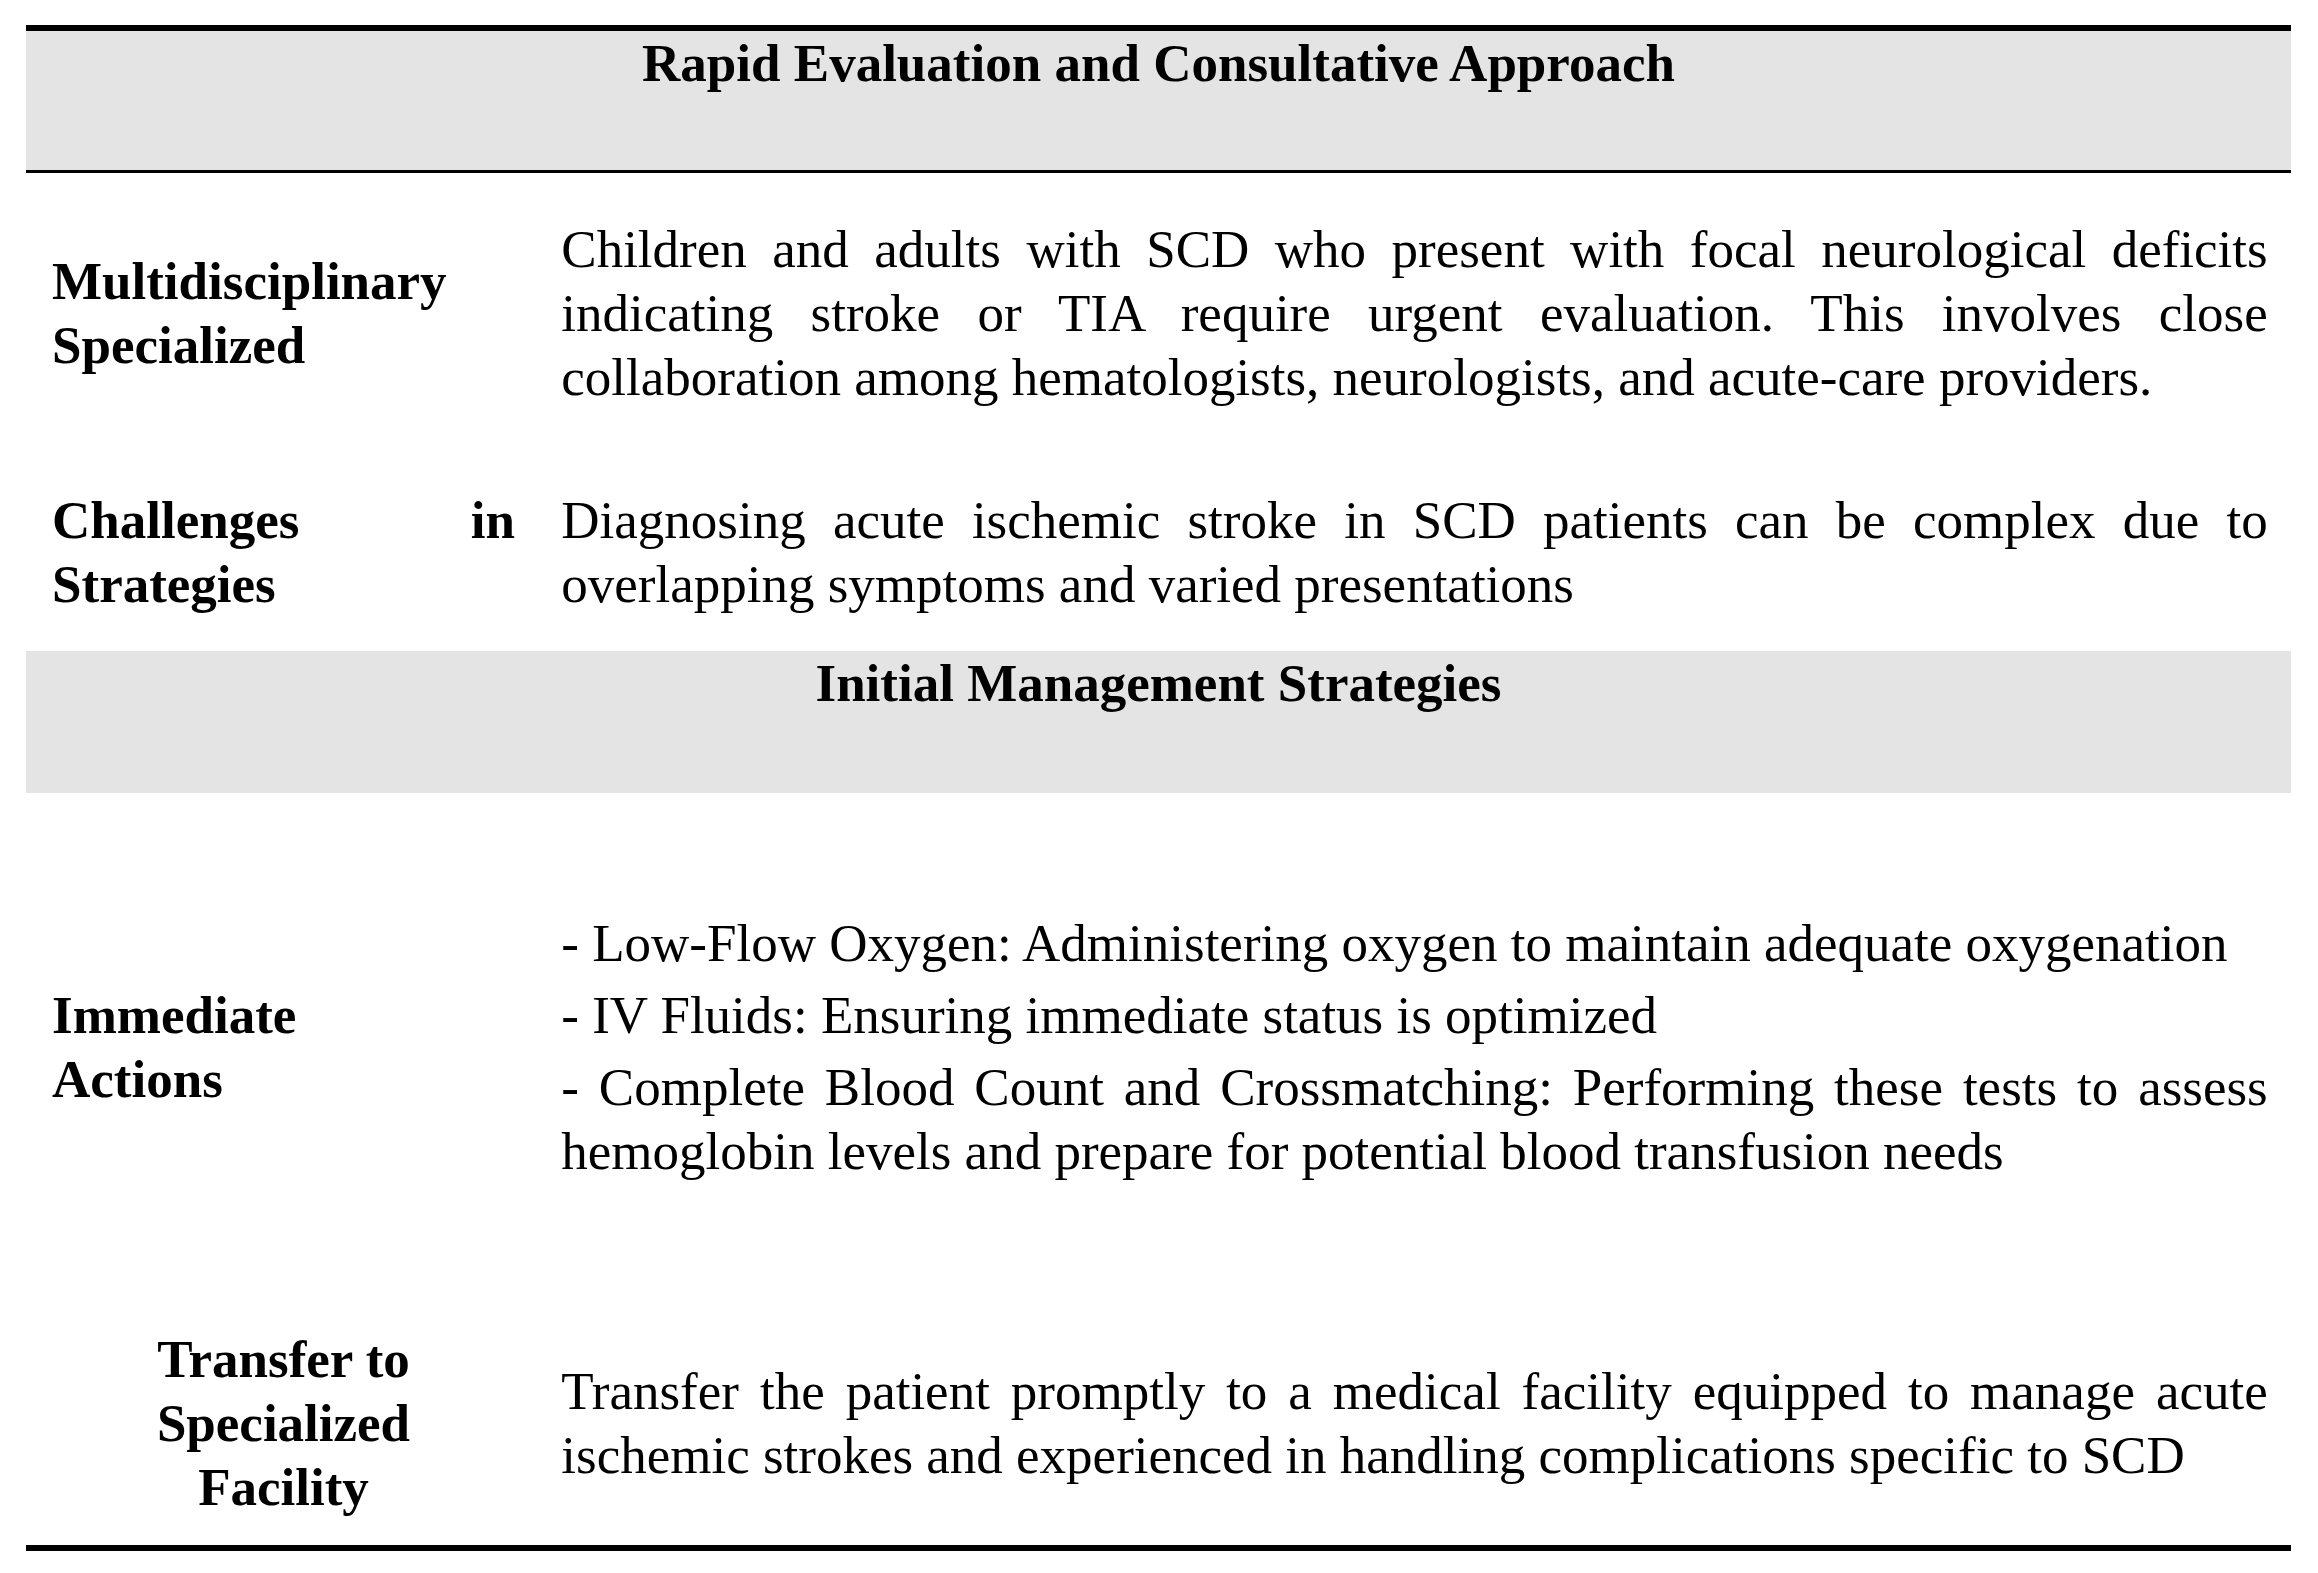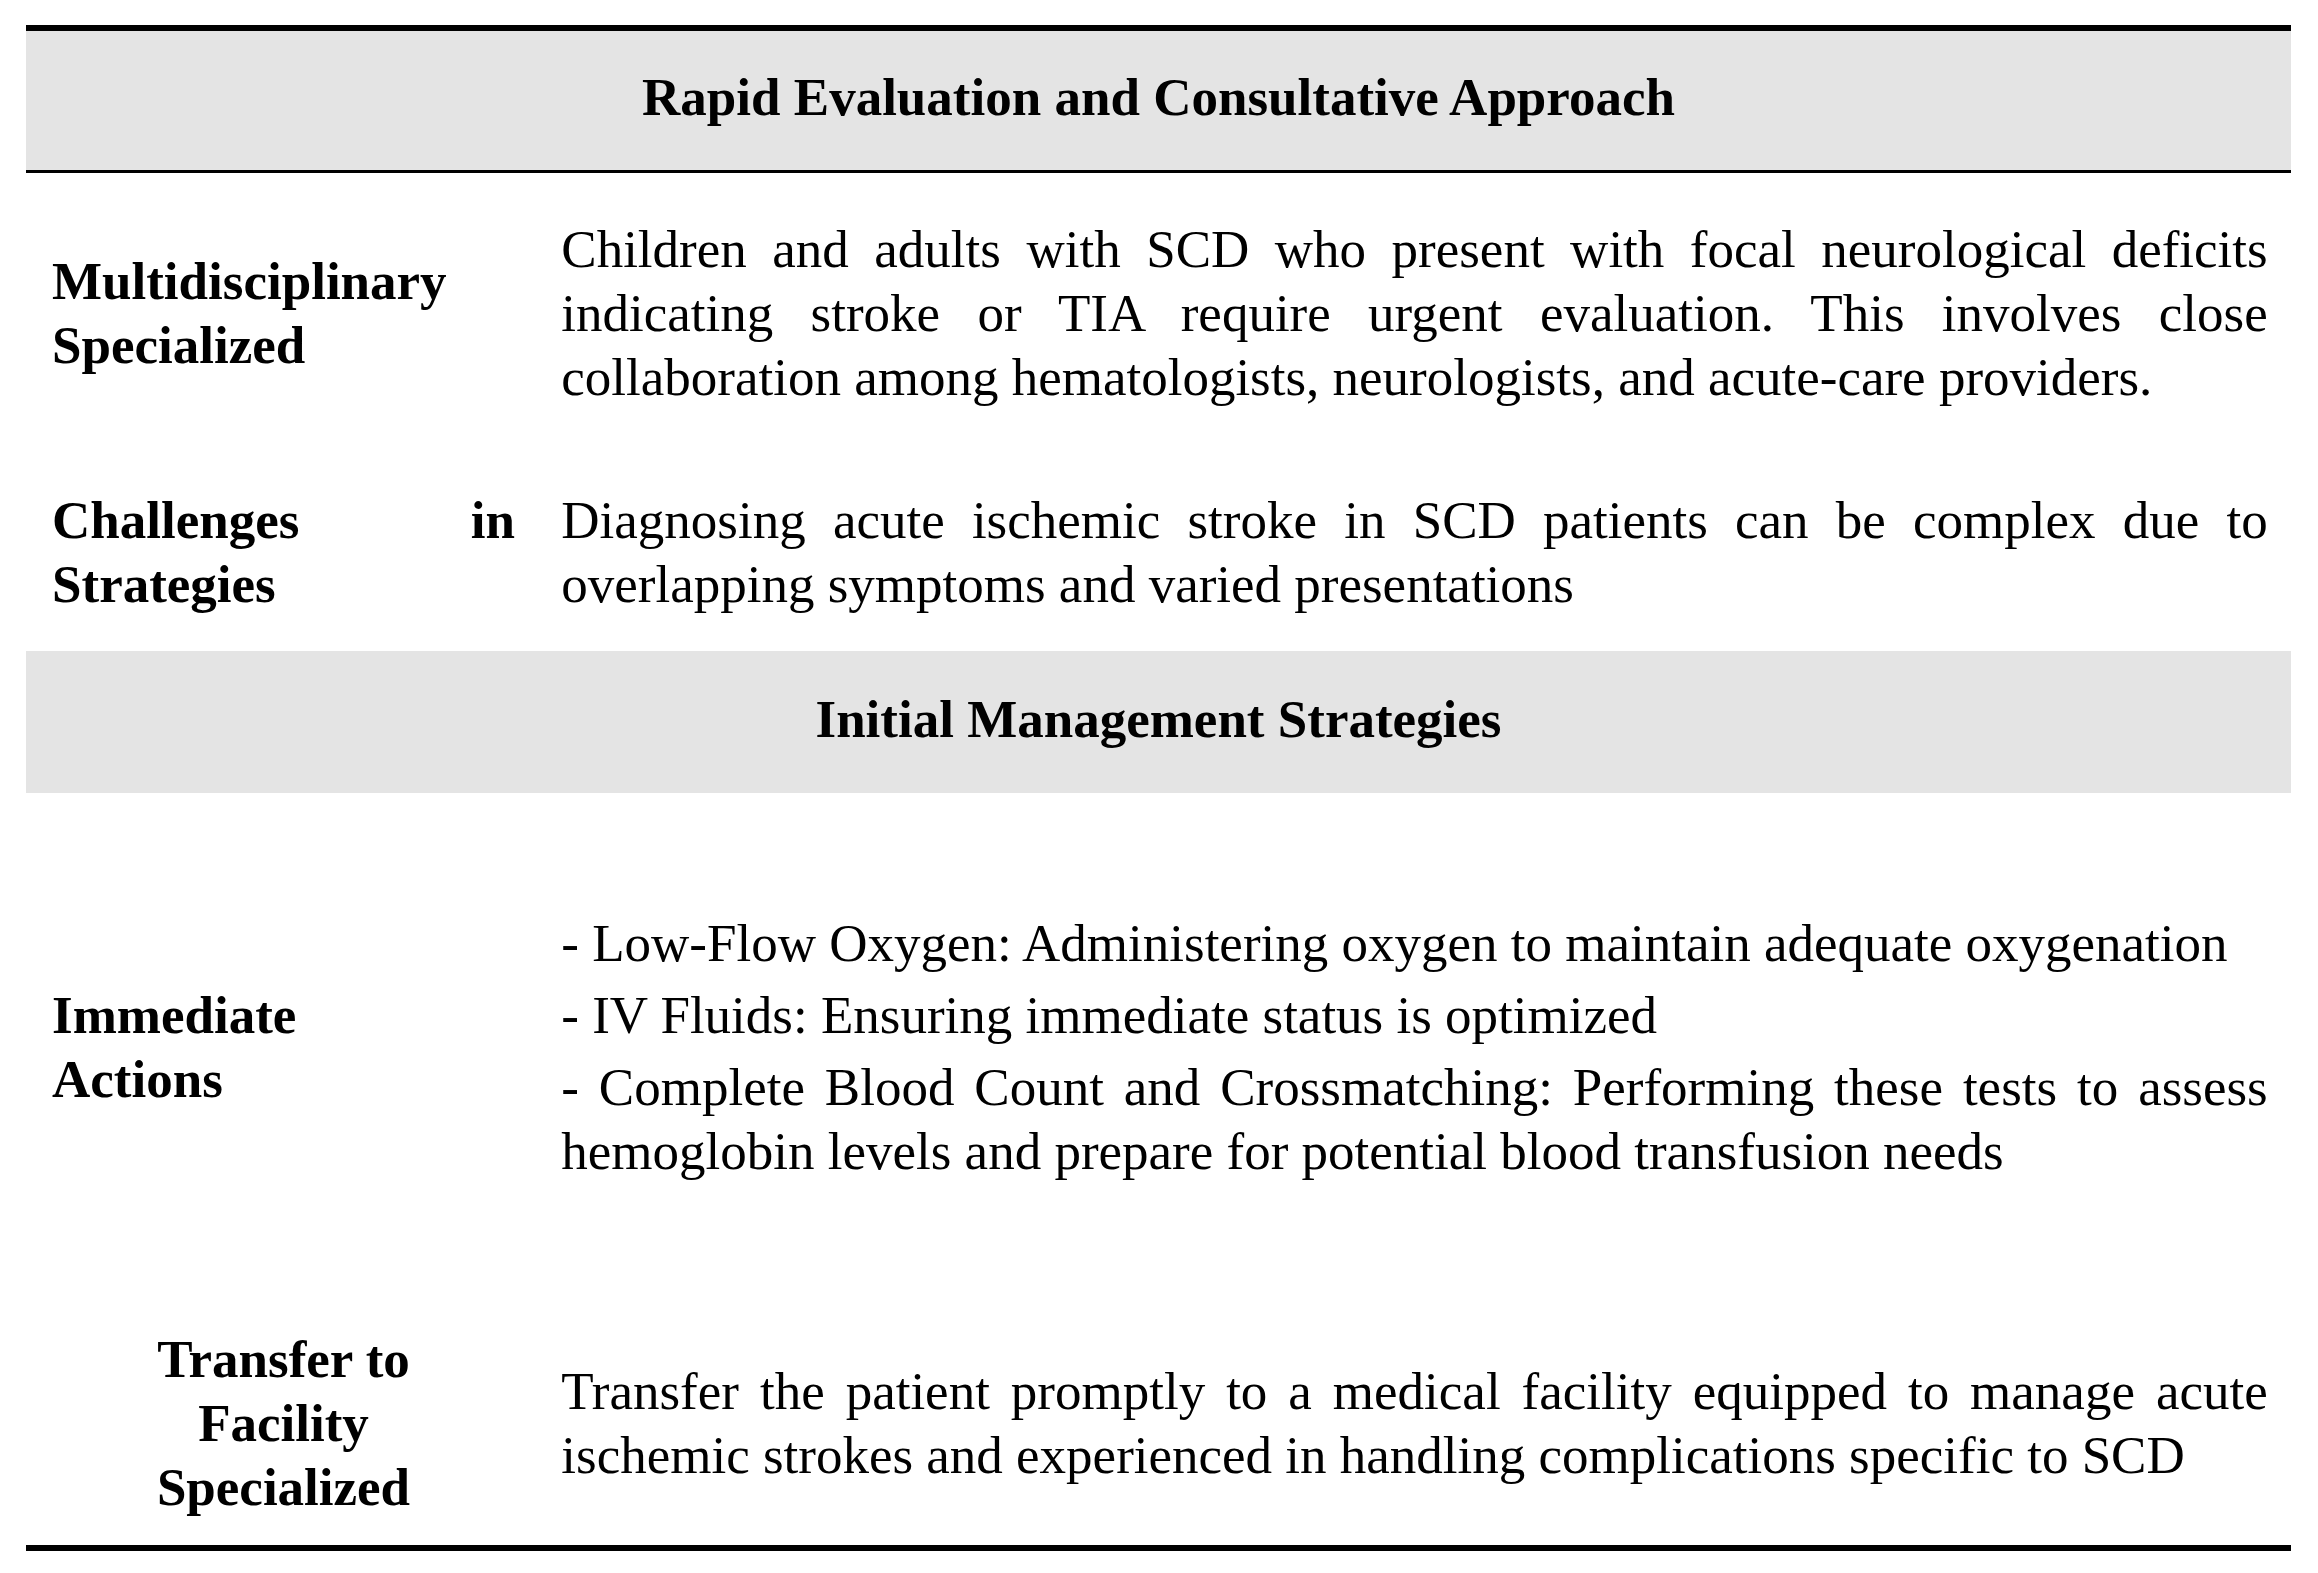--- a/index.html
+++ b/index.html
@@ -27,21 +27,21 @@
     display: flex;
     flex-direction: column;
     font-size: 53px;
     line-height: 64px;
   }
   .section-header {
     flex: none;
     height: 142px;
     background: #e4e4e4;
     display: flex;
-    align-items: center;
+    align-items: flex-start;
     justify-content: center;
     padding-bottom: 6.1px;
     box-sizing: border-box;
     font-weight: bold;
     text-align: center;
   }
   .section-header.ruled {
     border-bottom: 3.1px solid #000000;
   }
   .body-row {
@@ -114,22 +114,22 @@
     <div class="row-content">
       <p>- Low-Flow Oxygen: Administering oxygen to maintain adequate oxygenation</p>
       <p>- IV Fluids: Ensuring immediate status is optimized</p>
       <p>- Complete Blood Count and Crossmatching: Performing these tests to assess hemoglobin levels and prepare for potential blood transfusion needs</p>
     </div>
   </div>
 
   <div class="body-row row-4">
     <div class="row-label centered">
       <span class="label-line">Transfer to</span>
+      <span class="label-line">Specialized</span>
       <span class="label-line">Facility</span>
-      <span class="label-line">Specialized</span>
     </div>
     <div class="row-content">
       <p>Transfer the patient promptly to a medical facility equipped to manage acute ischemic strokes and experienced in handling complications specific to SCD</p>
     </div>
   </div>
 
 </div>
 
 
 </body></html>

